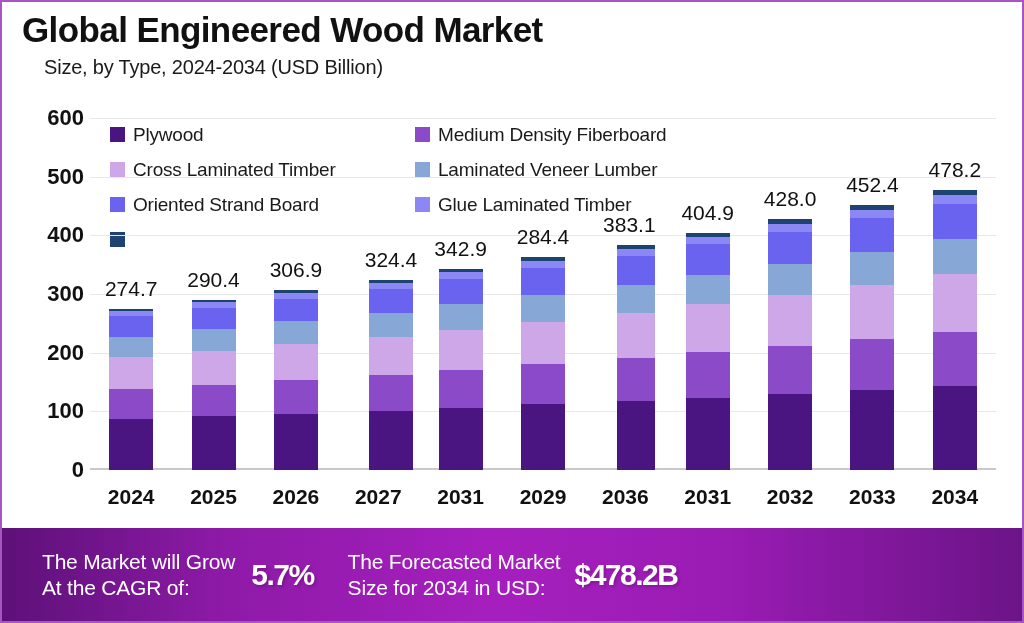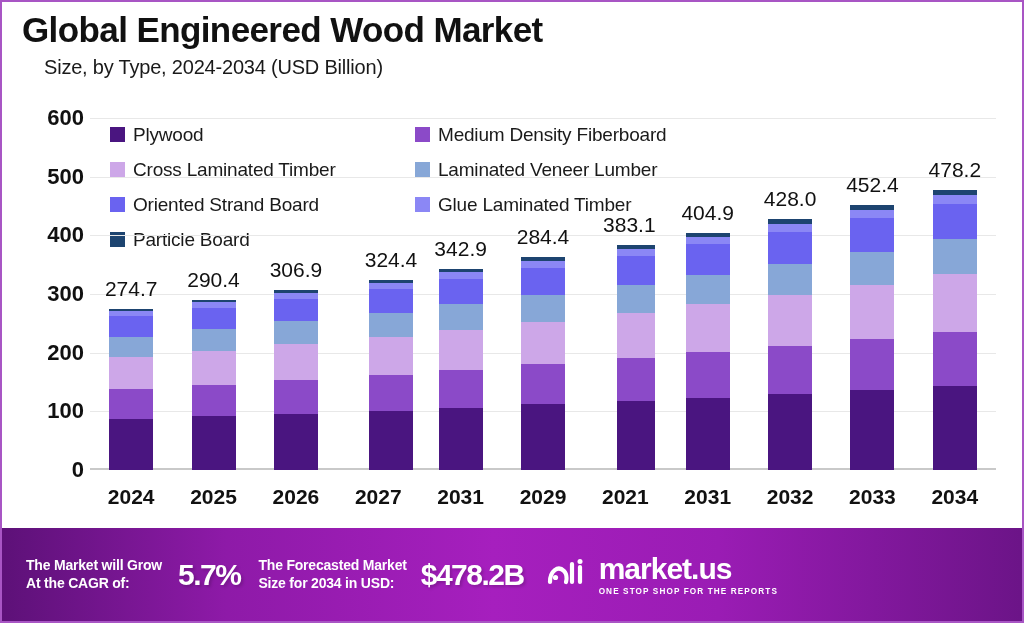--- a/index.html
+++ b/index.html
@@ -92,22 +92,22 @@
   
   #footer {
     position: absolute; left: 0; bottom: 0;
     width: 1024px; height: 93px;
     background: linear-gradient(90deg,#5d1178 0%,#8e1aa8 22%,#a61fbe 48%,#9a1cb4 70%,#6b1487 100%);
     display: flex; align-items: center;
     padding: 0 16px;
     overflow: hidden;
   }
   .footer-caption {
-    color: #ffffff; font-size: 14px; font-weight: 700;
-    line-height: 1.22; letter-spacing: -0.2px; white-space: nowrap;
+    color: #ffffff; font-size: 21px; font-weight: 400;
+    line-height: 1.22; letter-spacing: -0.2px; white-space: nowrap; margin-left: 16px;
   }
   .footer-figure {
     color: #ffffff; font-size: 30px; font-weight: 700;
     letter-spacing: -1.5px; white-space: nowrap;
     text-shadow: 2px 2px 3px rgba(0,0,0,0.18);
   }
   #cagr-block { margin-left: 8px; }
   #cagr-value { margin-left: 16px; }
   #forecast-block { margin-left: 18px; }
   #forecast-value { margin-left: 14px; }
@@ -153,21 +153,20 @@
       <div class="legend-item">
         <span class="legend-swatch" style="background: rgb(106, 99, 240);"></span>
         <span class="legend-label">Oriented Strand Board</span>
       </div>
       <div class="legend-item">
         <span class="legend-swatch" style="background: rgb(139, 135, 245);"></span>
         <span class="legend-label">Glue Laminated Timber</span>
       </div>
       <div class="legend-item">
         <span class="legend-swatch" style="background: rgb(29, 68, 112);"></span>
-        <span class="legend-label">Particle Board</span>
       </div>
     </div>
 
   <div id="axis-labels-y">
       <div class="ytick" style="top: 352px;">0</div>
       <div class="ytick" style="top: 293.333px;">100</div>
       <div class="ytick" style="top: 234.667px;">200</div>
       <div class="ytick" style="top: 176px;">300</div>
       <div class="ytick" style="top: 117.333px;">400</div>
       <div class="ytick" style="top: 58.6667px;">500</div>
@@ -292,50 +291,35 @@
         <div class="bar-value">478.2</div>
       </div>
     </div>
   <div id="axis-labels-x">
       <div class="xtick" style="left: 0px; width: 82.3636px;">2024</div>
       <div class="xtick" style="left: 82.3636px; width: 82.3636px;">2025</div>
       <div class="xtick" style="left: 164.727px; width: 82.3636px;">2026</div>
       <div class="xtick" style="left: 247.091px; width: 82.3636px;">2027</div>
       <div class="xtick" style="left: 329.455px; width: 82.3636px;">2031</div>
       <div class="xtick" style="left: 411.818px; width: 82.3636px;">2029</div>
-      <div class="xtick" style="left: 494.182px; width: 82.3636px;">2021</div>
+      <div class="xtick" style="left: 494.182px; width: 82.3636px;">2036</div>
       <div class="xtick" style="left: 576.545px; width: 82.3636px;">2031</div>
       <div class="xtick" style="left: 658.909px; width: 82.3636px;">2032</div>
       <div class="xtick" style="left: 741.273px; width: 82.3636px;">2033</div>
       <div class="xtick" style="left: 823.636px; width: 82.3636px;">2034</div>
     </div>
 
   <div id="footer">
     <div id="cagr-block">
       <div class="footer-caption">The Market will Grow</div>
       <div class="footer-caption">At the CAGR of:</div>
     </div>
     <div id="cagr-value" class="footer-figure">5.7%</div>
 
     <div id="forecast-block">
       <div class="footer-caption">The Forecasted Market</div>
       <div class="footer-caption">Size for 2034 in USD:</div>
     </div>
     <div id="forecast-value" class="footer-figure">$478.2B</div>
 
-    <div id="brand">
-      <span id="brand-mark">
-        <svg width="44" height="30" viewBox="0 0 44 30" aria-hidden="true">
-          <path d="M4 24 C4 13, 12 7, 18 13 C22 17, 20 24, 20 24" fill="none" stroke="#ffffff" stroke-width="4.2" stroke-linecap="round"></path>
-          <circle cx="9.5" cy="19.5" r="2.6" fill="#ffffff"></circle>
-          <path d="M26 6 L26 24" stroke="#ffffff" stroke-width="4.2" stroke-linecap="round"></path>
-          <path d="M34 9 L34 24" stroke="#ffffff" stroke-width="4.2" stroke-linecap="round"></path>
-          <circle cx="34" cy="3.4" r="2.5" fill="#ffffff"></circle>
-        </svg>
-      </span>
-      <span id="brand-text">
-        <span id="brand-name">market.us</span>
-        <span id="brand-tagline">ONE STOP SHOP FOR THE REPORTS</span>
-      </span>
-    </div>
   </div>
 
 </div>
 
 </body></html>

